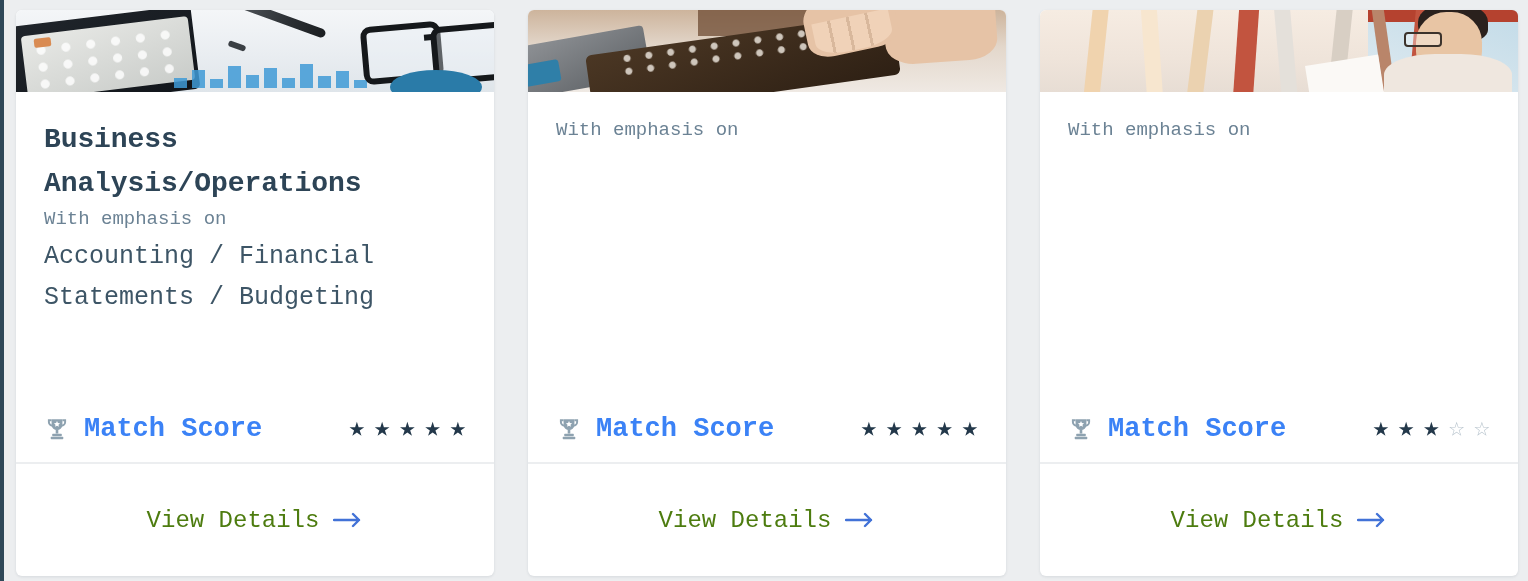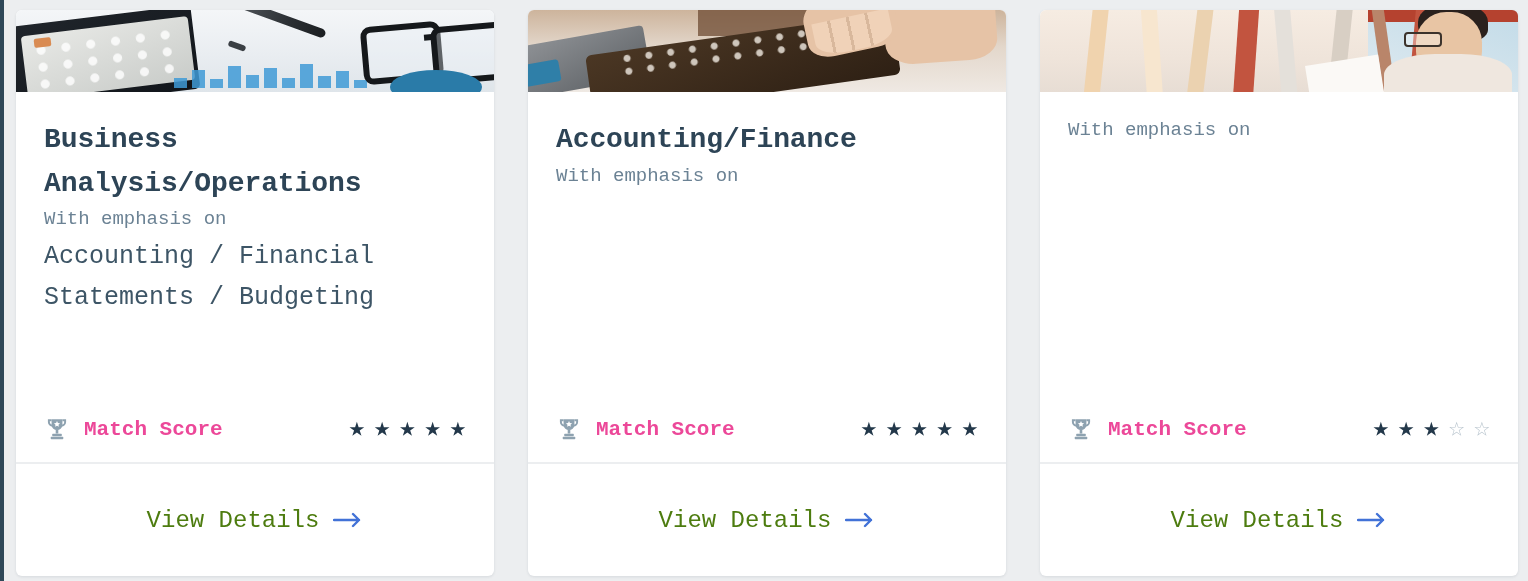--- a/index.html
+++ b/index.html
@@ -247,23 +247,23 @@
     display: flex;
     align-items: center;
     gap: 14px;
   }
   .trophy-icon {
     width: 26px;
     height: 26px;
     display: block;
   }
   .match-label {
-    font-size: 21px;
+    font-size: 27px;
     font-weight: bold;
-    color: #ec4899;
+    color: #3b82f6;
   }
   .stars {
     display: flex;
     gap: 9px;
     font-size: 27px;
     line-height: 1;
   }
   .star-filled { color: #23384a; }
   .star-empty  { color: #b9c5ce; }
 
@@ -365,21 +365,20 @@
       <div class="kbd"></div>
         <div class="kbd-blue"></div>
       <div class="calc2"></div>
         <div class="calc2-keys"></div>
         <div class="calc2-red"></div>
       <div class="hand-b"></div>
         <div class="hand-a"></div>
         <div class="fingers"></div>
     </div>
     <div class="card-body">
-      <h2 class="card-title">Accounting/Finance</h2>
       <p class="emphasis-label">With emphasis on</p>
     </div>
     <div class="match-row">
       <div class="match-left">
         <span>
           <svg class="trophy-icon" viewBox="0 0 24 24" fill="none">
             <path d="M7 3h10v5a5 5 0 0 1-10 0V3z" fill="#8ea2b0"></path>
             <path d="M7 4H4.5v1.6A3.4 3.4 0 0 0 7.9 9h.6" stroke="#8ea2b0" stroke-width="1.8" fill="none"></path>
             <path d="M17 4h2.5v1.6A3.4 3.4 0 0 1 16.1 9h-.6" stroke="#8ea2b0" stroke-width="1.8" fill="none"></path>
             <path d="M12 4.6l.85 1.8 1.95.27-1.42 1.38.34 1.95L12 9.08l-1.72.92.34-1.95-1.42-1.38 1.95-.27L12 4.6z" fill="#ffffff"></path>

